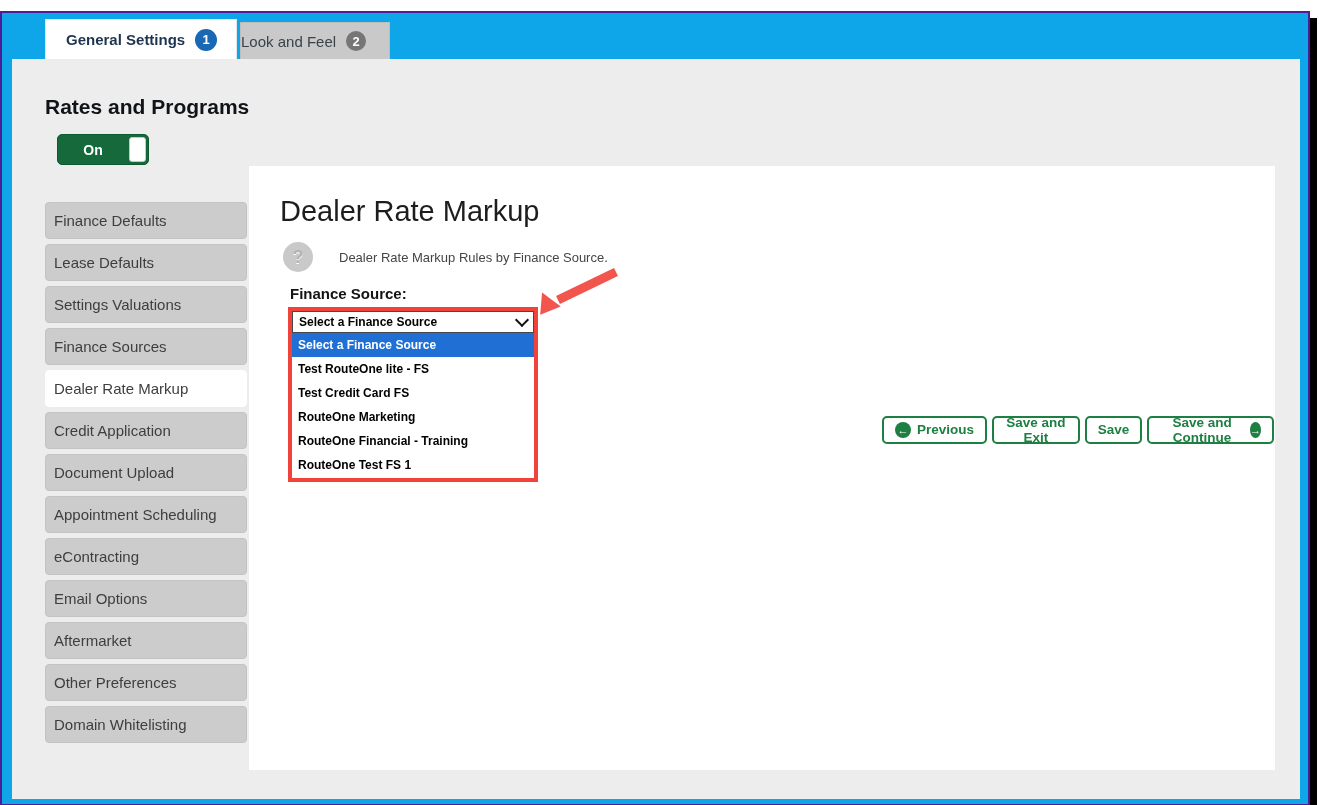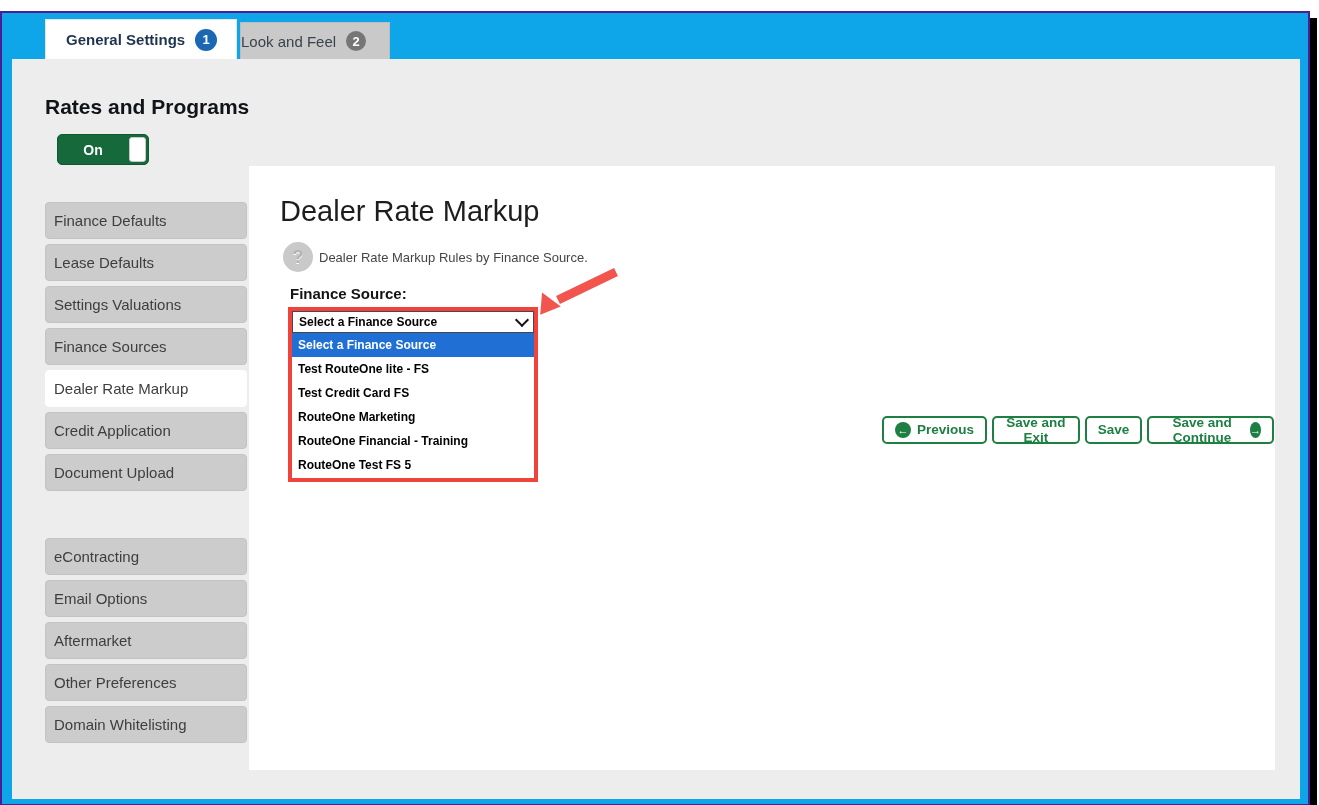--- a/index.html
+++ b/index.html
@@ -39,21 +39,21 @@
     border-radius:4px;box-sizing:border-box;display:flex;align-items:center;
     padding-left:8px;font-size:15px;color:#3e3e3e;cursor:pointer;}
   .side-item.active{background:#ffffff;border-color:#ffffff;}
 
   
   .card{left:247px;top:153px;width:1026px;height:604px;background:#ffffff;}
   .page-title{left:278px;top:182px;font-size:29px;color:#1d1d1d;}
   .help-circle{left:281px;top:229px;width:30px;height:30px;border-radius:50%;background:#c9c9c9;
     display:flex;align-items:center;justify-content:center;color:#b3b3b3;font-size:18px;
     font-weight:bold;text-shadow:0 1px 0 #fff;cursor:pointer;}
-  .description{left:317px;top:237px;font-size:13px;color:#454545;}
+  .description{left:337px;top:237px;font-size:13px;color:#454545;}
   .field-label{left:288px;top:272px;font-size:15px;font-weight:bold;color:#141414;}
 
   
   .red-box{left:286px;top:294px;width:250px;height:175px;border:4px solid #f0433c;
     background:#fff;box-sizing:border-box;}
   .select{height:22px;border:1px solid #474747;box-sizing:border-box;display:flex;
     align-items:center;justify-content:space-between;padding:0 6px;
     font-size:12px;font-weight:bold;color:#000;cursor:pointer;}
   .chevron{width:8px;height:8px;border-right:2px solid #111;border-bottom:2px solid #111;
     transform:rotate(45deg);margin-top:-4px;}
@@ -110,20 +110,23 @@
     </div>
   <div class="abs side-item active" style="top:357px">
       <span>Dealer Rate Markup</span>
     </div>
   <div class="abs side-item" style="top:399px">
       <span>Credit Application</span>
     </div>
   <div class="abs side-item" style="top:441px">
       <span>Document Upload</span>
     </div>
+  <div class="abs side-item" style="top:483px">
+      <span>Appointment Scheduling</span>
+    </div>
   <div class="abs side-item" style="top:525px">
       <span>eContracting</span>
     </div>
   <div class="abs side-item" style="top:609px">
       <span>Aftermarket</span>
     </div>
   <div class="abs side-item" style="top:567px">
       <span>Email Options</span>
     </div>
   <div class="abs side-item" style="top:651px">
@@ -148,21 +151,21 @@
     <div class="select">
       <span>Select a Finance Source</span>
       <span class="chevron"></span>
     </div>
     <div>
       <div class="opt highlighted">Select a Finance Source</div>
       <div class="opt">Test RouteOne lite - FS</div>
       <div class="opt">Test Credit Card FS</div>
       <div class="opt">RouteOne Marketing</div>
       <div class="opt">RouteOne Financial - Training</div>
-      <div class="opt">RouteOne Test FS 5</div>
+      <div class="opt">RouteOne Test FS 1</div>
     </div>
   </div>
 
   <svg class="abs anno-arrow" viewBox="0 0 90 56">
     <line x1="86" y1="7" x2="28" y2="35" stroke="#f2544e" stroke-width="9"></line>
     <polygon points="6,46 16.8,26.3 28.2,46.7" fill="#f2544e" transform="rotate(-24 17 38)"></polygon>
   </svg>
 
   <div class="abs btn-row">
     <button class="gbtn">

